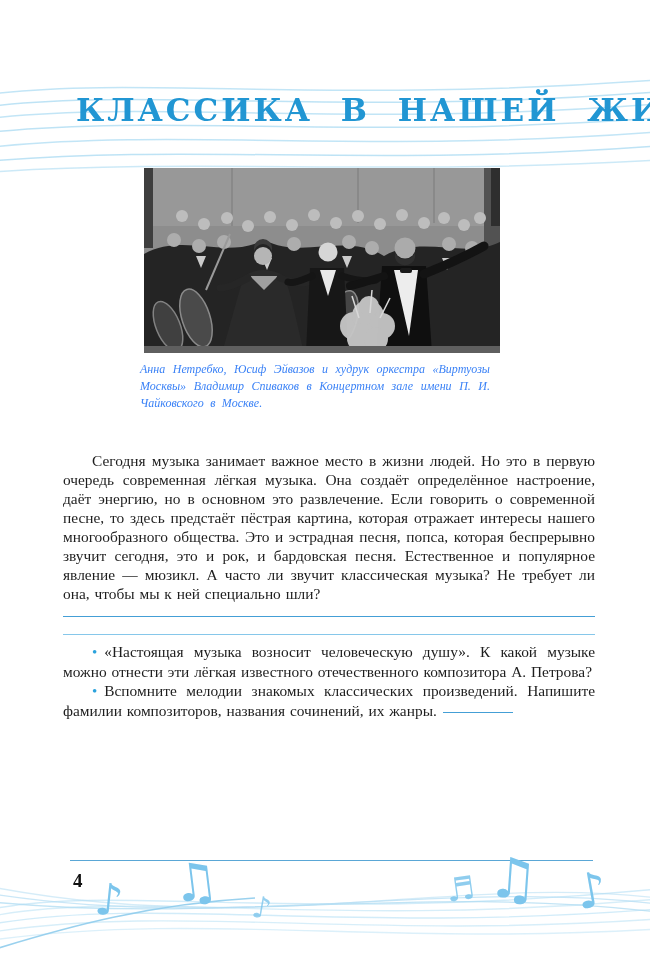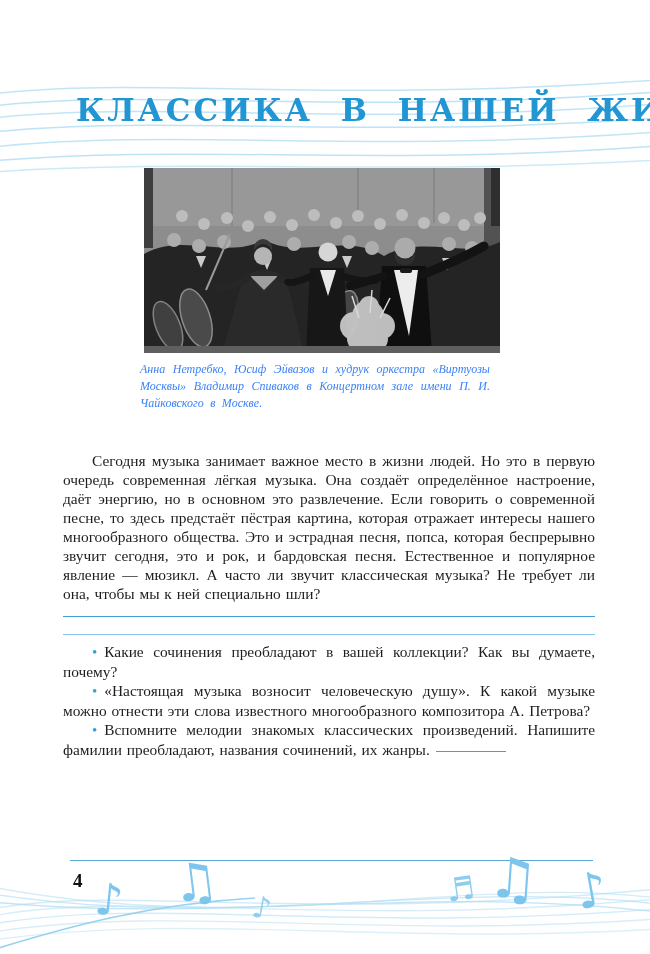--- a/index.html
+++ b/index.html
@@ -182,26 +182,25 @@
   <div class="caption">Анна Нетребко, Юсиф Эйвазов и худрук оркестра «Виртуозы Москвы» Владимир Спиваков в Концертном зале имени П. И. Чайковского в Москве.</div>
 
   <div class="body-text">
 
     <p class="para">Сегодня музыка занимает важное место в жизни людей. Но это в первую очередь современная лёгкая музыка. Она создаёт определённое настроение, даёт энергию, но в основном это развлечение. Если говорить о современной песне, то здесь предстаёт пёстрая картина, которая отражает интересы нашего многообразного общества. Это и эстрадная песня, попса, которая беспрерывно звучит сегодня, это и рок, и бардовская песня. Естественное и популярное явление — мюзикл. А часто ли звучит классическая музыка? Не требует ли она, чтобы мы к ней специально шли?</p>
 
 
     <div class="rule-line rule-strong"></div>
     <div class="rule-line rule-light"></div>
 
-    <p class="para"><span class="bullet">•</span><span>Какие сочинения преобладают в вашей коллекции? Как вы думаете, почему?</span></p>
-
-    <p class="para"><span class="bullet">•</span><span>«Настоящая музыка возносит человеческую душу». К какой музыке можно отнести эти слова известного многообразного композитора А. Петрова?</span></p>
-
-
-    <p class="para"><span class="bullet">•</span><span>Вспомните мелодии знакомых классических произведений. Напишите фамилии преобладают, названия сочинений, их жанры.</span><span class="blank blank-short"></span></p>
+
+    <p class="para"><span class="bullet">•</span><span>«Настоящая музыка возносит человеческую душу». К какой музыке можно отнести эти лёгкая известного отечественного композитора А. Петрова?</span></p>
+
+
+    <p class="para"><span class="bullet">•</span><span>Вспомните мелодии знакомых классических произведений. Напишите фамилии композиторов, названия сочинений, их жанры.</span><span class="blank blank-short"></span></p>
 
   </div>
 
   <div class="footer-rule"></div>
   <div class="page-number">4</div>
 
   <svg class="footer-waves" viewBox="0 0 650 100" aria-hidden="true">
     <g fill="none" stroke="#cdeaf8" stroke-width="1.4">
       <path d="M-8,55 C120,30 300,70 658,35" opacity="0.9"></path>
       <path d="M-8,62 C140,35 320,75 658,45" opacity="0.8"></path>

